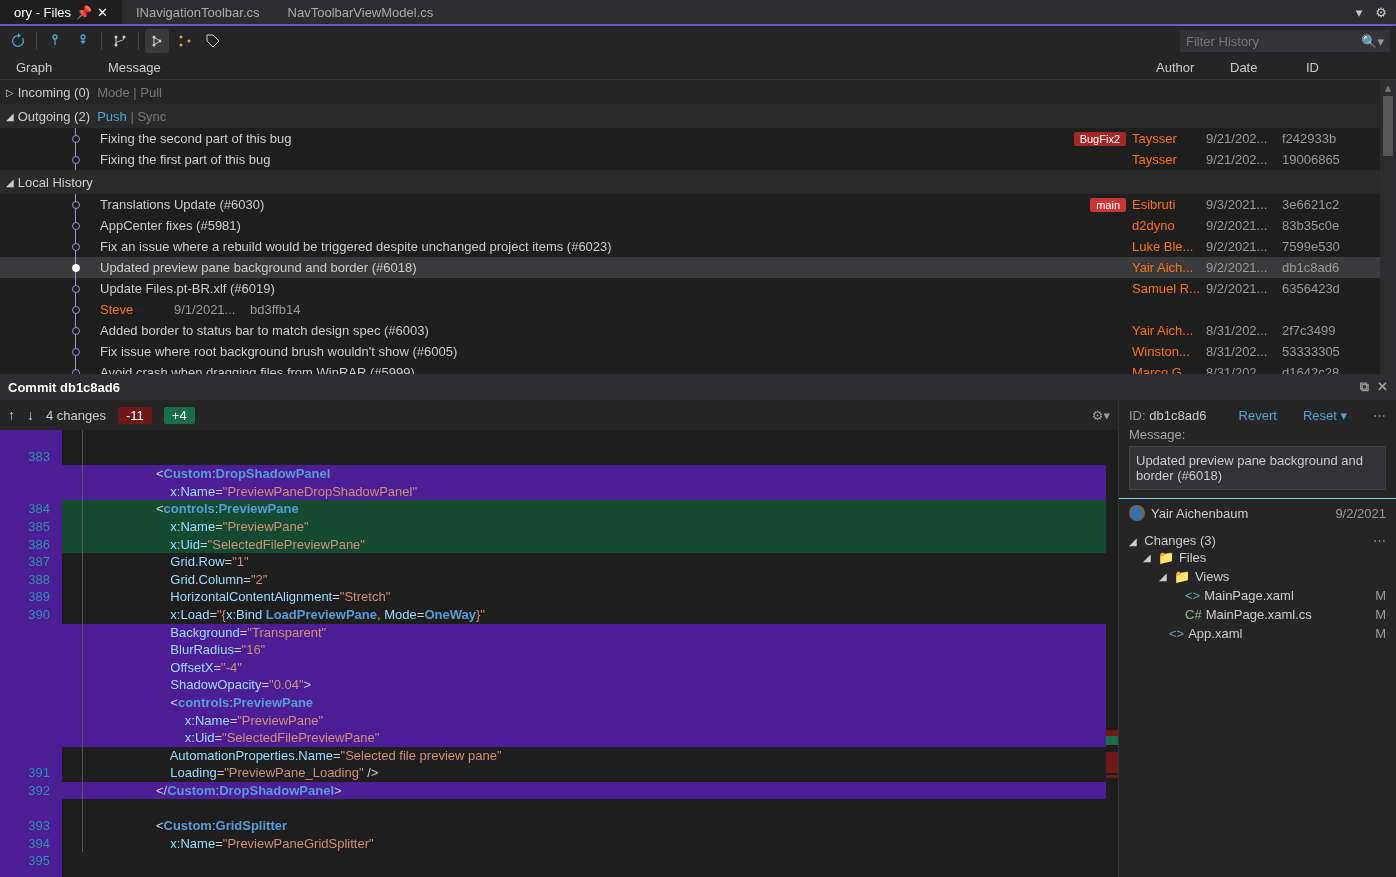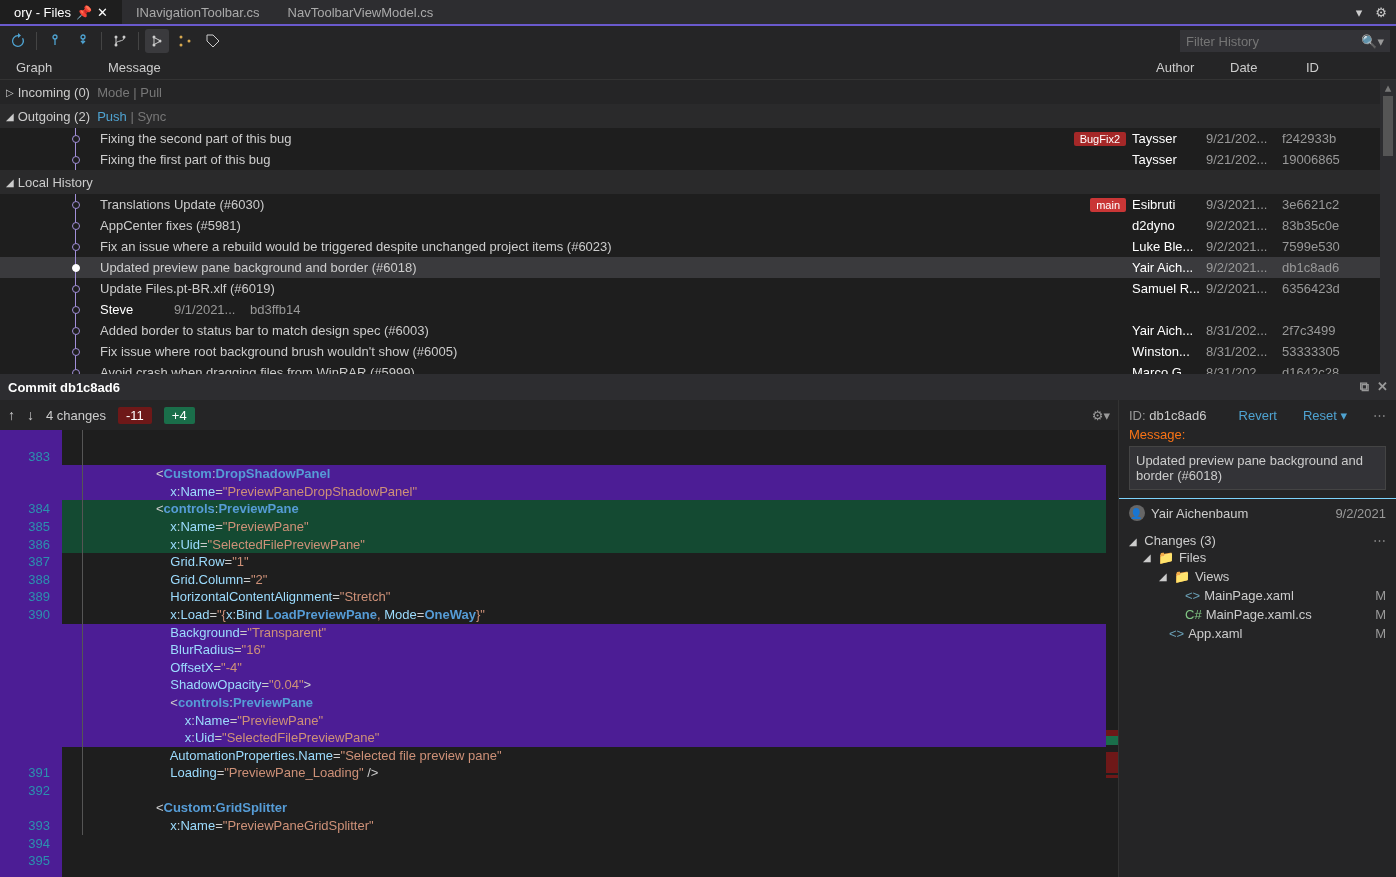--- a/index.html
+++ b/index.html
@@ -29,21 +29,21 @@
 .commit-row { display: flex; align-items: center; height: 21px; }
 .commit-row.sel { background: #3a3a3d; }
 .gcol { width: 100px; position: relative; height: 100%; display: flex; align-items: center; }
 .node { width: 8px; height: 8px; border-radius: 50%; border: 1.5px solid #a18fd8; position: absolute; left: 72px; background: #1e1e1e; }
 .node.fill { background: #a18fd8; }
 .line { width: 1px; background: #a18fd8; position: absolute; left: 75px; top: 0; bottom: 0; }
 .mcol { flex: 1; color: #ccc; white-space: nowrap; overflow: hidden; }
 .badge { padding: 1px 6px; border-radius: 2px; font-size: 11px; color: #fff; margin-right: 6px; }
 .badge.red { background: #c93636; }
 .badge.darkred { background: #a52828; }
-.acol { width: 74px; color: #ffffff; white-space: nowrap; overflow: hidden; text-overflow: ellipsis; }
+.acol { width: 74px; color: #f97316; white-space: nowrap; overflow: hidden; text-overflow: ellipsis; }
 .dcol { width: 76px; color: #999; }
 .icol { width: 82px; color: #999; }
 .commit-header { display: flex; align-items: center; height: 26px; background: #2d2d30; padding: 0 8px; color: #fff; font-weight: 600; }
 .commit-header .right { margin-left: auto; display: flex; gap: 8px; color: #999; }
 .commit-header .right span { cursor: pointer; }
 .diff-area { display: flex; height: 477px; }
 .diff-left { flex: 1; display: flex; flex-direction: column; background: #1e1e1e; }
 .diff-toolbar { display: flex; align-items: center; height: 30px; padding: 0 8px; gap: 12px; background: #252526; }
 .diff-toolbar .arrow { color: #ccc; cursor: pointer; font-size: 14px; }
 .diff-toolbar .chg { color: #ccc; }
@@ -392,20 +392,21 @@
           <div class="cl "><span class="brk"></span>                              <span class="tk-attr">x</span><span class="tk-colon">:</span><span class="tk-attr">Load</span><span class="tk-tag">=</span><span class="tk-val">"{</span><span class="tk-attr">x</span><span class="tk-colon">:</span><span class="tk-attr">Bind </span><span class="tk-el">LoadPreviewPane</span><span class="tk-val">, </span><span class="tk-attr">Mode</span><span class="tk-tag">=</span><span class="tk-el">OneWay</span><span class="tk-val">}"</span></div>
           <div class="cl del"><span class="brk"></span>                              <span class="tk-attr">Background</span><span class="tk-tag">=</span><span class="tk-val">"Transparent"</span></div>
           <div class="cl del"><span class="brk"></span>                              <span class="tk-attr">BlurRadius</span><span class="tk-tag">=</span><span class="tk-val">"16"</span></div>
           <div class="cl del"><span class="brk"></span>                              <span class="tk-attr">OffsetX</span><span class="tk-tag">=</span><span class="tk-val">"-4"</span></div>
           <div class="cl del"><span class="brk"></span>                              <span class="tk-attr">ShadowOpacity</span><span class="tk-tag">=</span><span class="tk-val">"0.04"</span><span class="tk-tag">&gt;</span></div>
           <div class="cl del"><span class="brk"></span>                              <span class="tk-tag">&lt;</span><span class="tk-el">controls</span><span class="tk-colon">:</span><span class="tk-el">PreviewPane</span></div>
           <div class="cl del"><span class="brk"></span>                                  <span class="tk-attr">x</span><span class="tk-colon">:</span><span class="tk-attr">Name</span><span class="tk-tag">=</span><span class="tk-val">"PreviewPane"</span></div>
           <div class="cl del"><span class="brk"></span>                                  <span class="tk-attr">x</span><span class="tk-colon">:</span><span class="tk-attr">Uid</span><span class="tk-tag">=</span><span class="tk-val">"SelectedFilePreviewPane"</span></div>
           <div class="cl "><span class="brk"></span>                              <span class="tk-attr">AutomationProperties.Name</span><span class="tk-tag">=</span><span class="tk-val">"Selected file preview pane"</span></div>
           <div class="cl "><span class="brk"></span>                              <span class="tk-attr">Loading</span><span class="tk-tag">=</span><span class="tk-val">"PreviewPane_Loading"</span> <span class="tk-tag">/&gt;</span></div>
+          <div class="cl del"><span class="brk"></span>                          <span class="tk-tag">&lt;/</span><span class="tk-el">Custom</span><span class="tk-colon">:</span><span class="tk-el">DropShadowPanel</span><span class="tk-tag">&gt;</span></div>
           <div class="cl "><span class="brk"></span>        </div>
           <div class="cl "><span class="brk"></span>                          <span class="tk-tag">&lt;</span><span class="tk-el">Custom</span><span class="tk-colon">:</span><span class="tk-el">GridSplitter</span></div>
           <div class="cl "><span class="brk"></span>                              <span class="tk-attr">x</span><span class="tk-colon">:</span><span class="tk-attr">Name</span><span class="tk-tag">=</span><span class="tk-val">"PreviewPaneGridSplitter"</span></div>
         </div>
       <div class="minimap">
         <div class="m r" style="top:300px"></div>
           <div class="m r" style="top:303px"></div>
         <div class="m g" style="top:306px"></div>
           <div class="m g" style="top:309px"></div>
           <div class="m g" style="top:312px"></div>
@@ -423,21 +424,21 @@
   <div class="diff-right">
     <div class="dr-top">
       <div class="dr-row">
         <div><span style="color:#999">ID:</span> <span>db1c8ad6</span></div>
         <div class="actions" style="display:flex;gap:26px;align-items:center">
           <span class="link">Revert</span>
           <span class="link"><span>Reset</span> ▾</span>
           <span style="color:#999">⋯</span>
         </div>
       </div>
-      <div style="color:#f97316;margin-top:4px">Message:</div>
+      <div style="color:#a3a3a3;margin-top:4px">Message:</div>
       <div class="dr-msg">Updated preview pane background and border (#6018)</div>
     </div>
     <div class="dr-author">
       <div class="avatar">👤</div>
       <span>Yair Aichenbaum</span>
       <span class="dr-date">9/2/2021</span>
     </div>
     <div class="dr-changes">
       <div class="hdr">
         <span><span class="tri">◢</span> <span>Changes (3)</span></span>

